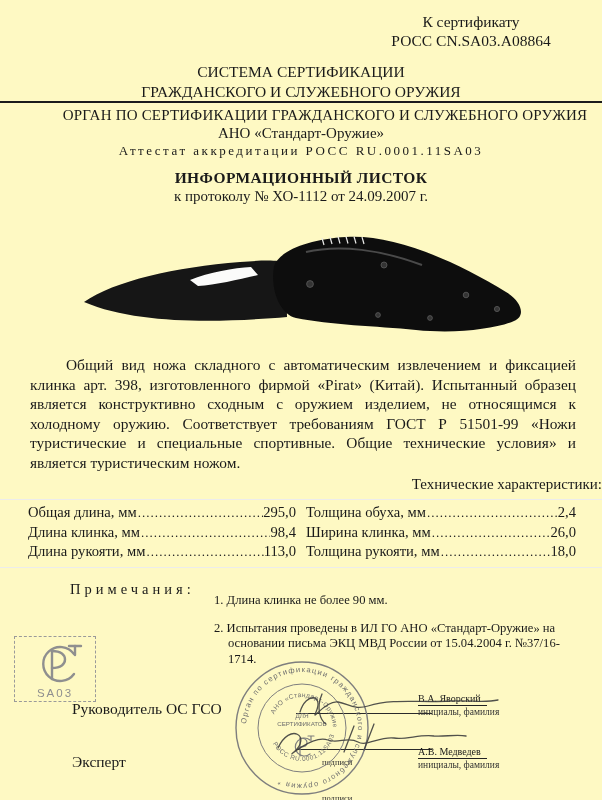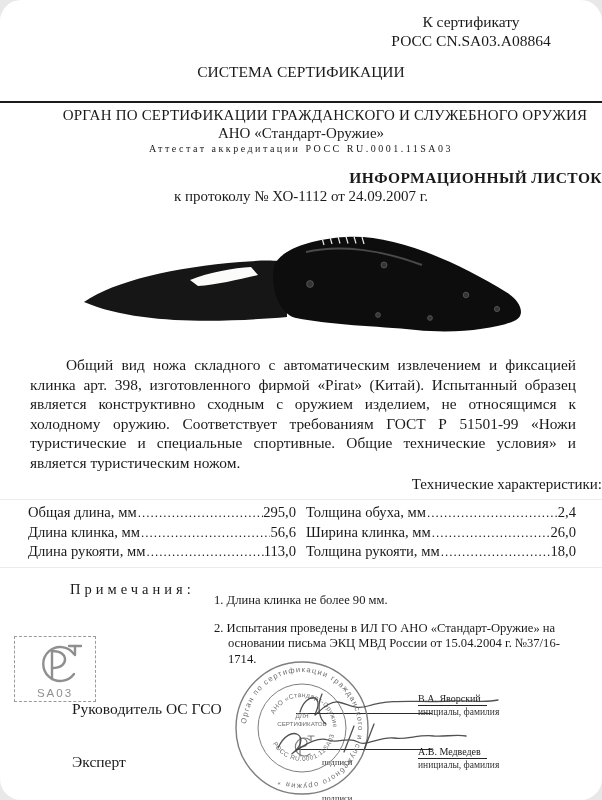--- a/index.html
+++ b/index.html
@@ -1,29 +1,29 @@
 <!DOCTYPE html>
 <html><head>
 <meta charset="utf-8">
 <style>
   html,body{margin:0;padding:0;background:#e8e8e8;}
   .page{
     position:relative;width:602px;height:800px;margin:0 auto;
-    background:#ffffff;overflow:hidden;
-    font-family:"Liberation Serif","DejaVu Serif",serif;color:#1a1a1a;border-radius:21px;
+    background:#fef9c3;overflow:hidden;
+    font-family:"Liberation Serif","DejaVu Serif",serif;color:#1a1a1a;
   }
   .abs{position:absolute;}
   .center{text-align:center;left:0;right:0;}
   .cert-ref{left:356px;top:12px;width:230px;text-align:center;font-size:15.5px;line-height:19px;}
   .sys-title{top:62px;font-size:15.5px;line-height:20px;}
   .rule{top:101px;left:0;width:602px;height:2px;background:#1b1b1b;}
   .organ1{top:107px;font-size:15px;letter-spacing:.2px;padding-left:48px;}
   .organ2{top:125px;font-size:15px;}
-  .accred{top:143px;font-size:10px;letter-spacing:2.5px;}
-  .doc-title{top:169px;font-size:15.5px;font-weight:bold;letter-spacing:.4px;text-align:right;}
+  .accred{top:143px;font-size:13px;letter-spacing:2.5px;}
+  .doc-title{top:169px;font-size:15.5px;font-weight:bold;letter-spacing:.4px;}
   .doc-sub{top:188px;font-size:15px;}
   .knife{left:78px;top:222px;width:452px;height:130px;}
   .desc{left:30px;top:355px;width:546px;font-size:15.4px;line-height:19.5px;text-align:justify;text-indent:36px;}
   .spec-title{top:476px;font-size:15px;text-align:right;}
   .faint{left:0;width:602px;height:1px;background:#ececec;}
   .spec-col{top:503px;font-size:14.6px;line-height:19.5px;}
   .spec-col.l{left:28px;width:268px;}
   .spec-col.r{left:306px;width:270px;}
   .spec-row{display:flex;align-items:baseline;}
   .spec-dots{flex:1;overflow:hidden;white-space:nowrap;padding:0 1px;}
@@ -52,20 +52,21 @@
 
 <div class="page">
 
   <div class="abs cert-ref">
     <div>К сертификату</div>
     <div>РОСС CN.SA03.A08864</div>
   </div>
 
   <div class="abs center sys-title">
     <div>СИСТЕМА СЕРТИФИКАЦИИ</div>
+    <div>ГРАЖДАНСКОГО И СЛУЖЕБНОГО ОРУЖИЯ</div>
   </div>
 
   <div class="abs rule"></div>
 
   <div class="abs center organ1">ОРГАН ПО СЕРТИФИКАЦИИ ГРАЖДАНСКОГО И СЛУЖЕБНОГО ОРУЖИЯ</div>
   <div class="abs center organ2">АНО «Стандарт-Оружие»</div>
   <div class="abs center accred">Аттестат аккредитации РОСС RU.0001.11SA03</div>
 
   <div class="abs center doc-title">ИНФОРМАЦИОННЫЙ ЛИСТОК</div>
   <div class="abs center doc-sub">к протоколу № ХО-1112 от  24.09.2007 г.</div>
@@ -101,21 +102,21 @@
 
   <div class="abs spec-col l">
     <div class="spec-row">
       <span>Общая длина, мм</span>
       <span class="spec-dots"></span>
       <span>295,0</span>
     </div>
     <div class="spec-row">
       <span>Длина клинка, мм</span>
       <span class="spec-dots"></span>
-      <span>56,6</span>
+      <span>98,4</span>
     </div>
     <div class="spec-row">
       <span>Длина рукояти, мм</span>
       <span class="spec-dots"></span>
       <span>113,0</span>
     </div>
   </div>
 
   <div class="abs spec-col r">
     <div class="spec-row">

